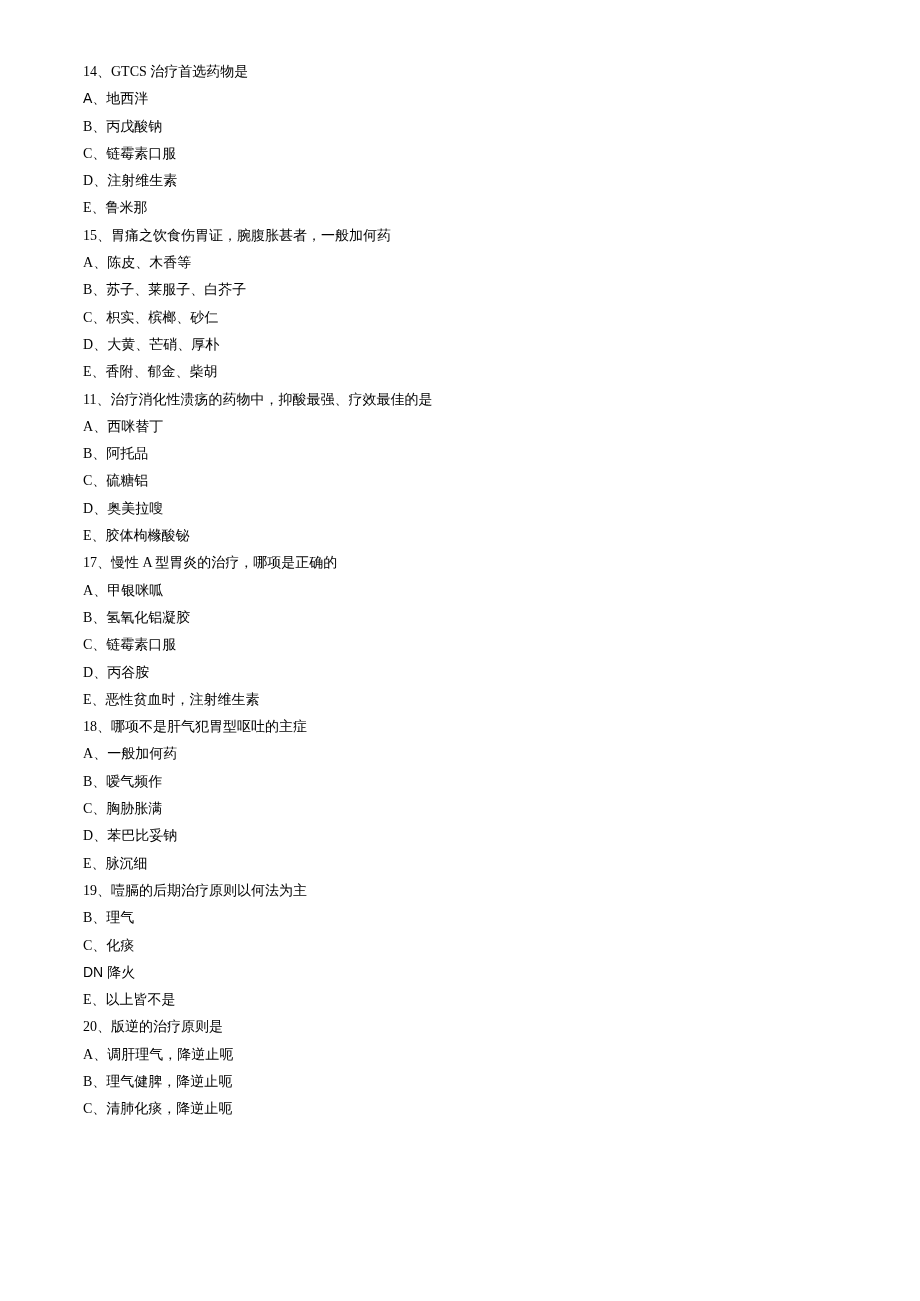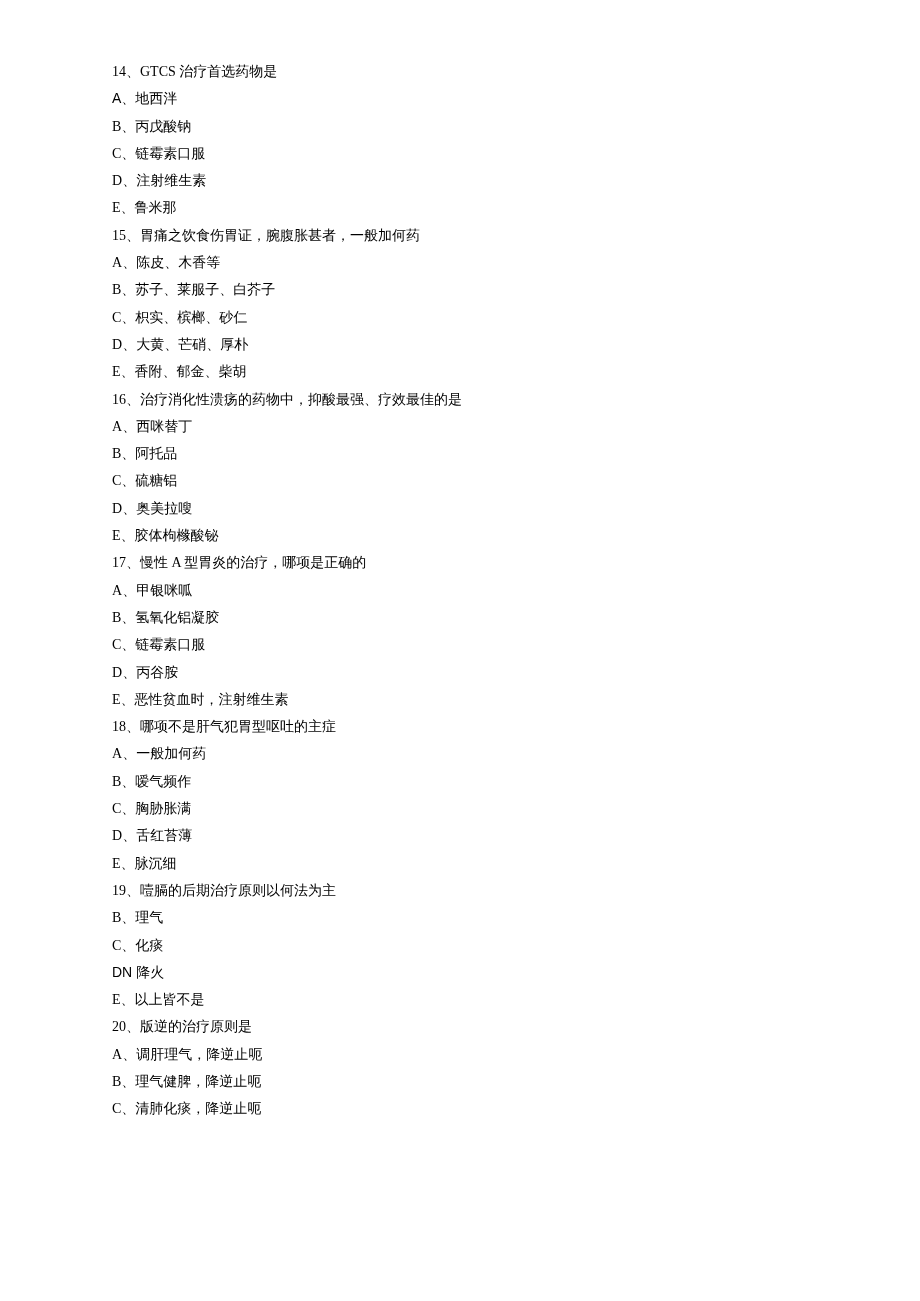--- a/index.html
+++ b/index.html
@@ -7,21 +7,21 @@
     padding: 0;
     background: #ffffff;
     font-family: "SimSun", "宋体", "Microsoft YaHei", serif;
     color: #000000;
     font-size: 14px;
     line-height: 1.95;
   }
   .page {
     width: 920px;
     min-height: 1301px;
-    padding: 58px 0 40px 112px;
+    padding: 58px 0 40px 83px;
     box-sizing: border-box;
   }
   .line {
     white-space: pre;
   }
   .sans {
     font-family: Arial, "Helvetica Neue", sans-serif;
   }
 </style>
 </head>
@@ -33,37 +33,37 @@
     <div class="line"><span>B</span><span>、</span><span>丙戊酸钠</span></div>
     <div class="line"><span>C</span><span>、</span><span>链霉素口服</span></div>
     <div class="line"><span>D</span><span>、</span><span>注射维生素</span></div>
     <div class="line"><span>E</span><span>、</span><span>鲁米那</span></div>
     <div class="line">15、胃痛之饮食伤胃证，腕腹胀甚者，一般加何药</div>
     <div class="line"><span>A</span><span>、</span><span>陈皮、木香等</span></div>
     <div class="line"><span>B</span><span>、</span><span>苏子、莱服子、白芥子</span></div>
     <div class="line"><span>C</span><span>、</span><span>枳实、槟榔、砂仁</span></div>
     <div class="line"><span>D</span><span>、</span><span>大黄、芒硝、厚朴</span></div>
     <div class="line"><span>E</span><span>、</span><span>香附、郁金、柴胡</span></div>
-    <div class="line">16、治疗消化性溃疡的药物中，抑酸最强、疗效最佳的是</div>
+    <div class="line">11、治疗消化性溃疡的药物中，抑酸最强、疗效最佳的是</div>
     <div class="line"><span>A</span><span>、</span><span>西咪替丁</span></div>
     <div class="line"><span>B</span><span>、</span><span>阿托品</span></div>
     <div class="line"><span>C</span><span>、</span><span>硫糖铝</span></div>
     <div class="line"><span>D</span><span>、</span><span>奥美拉嗖</span></div>
     <div class="line"><span>E</span><span>、</span><span>胶体枸橼酸铋</span></div>
     <div class="line">17、慢性 A 型胃炎的治疗，哪项是正确的</div>
     <div class="line"><span>A</span><span>、</span><span>甲银咪呱</span></div>
     <div class="line"><span>B</span><span>、</span><span>氢氧化铝凝胶</span></div>
     <div class="line"><span>C</span><span>、</span><span>链霉素口服</span></div>
     <div class="line"><span>D</span><span>、</span><span>丙谷胺</span></div>
     <div class="line"><span>E</span><span>、</span><span>恶性贫血时，注射维生素</span></div>
     <div class="line">18、哪项不是肝气犯胃型呕吐的主症</div>
     <div class="line"><span>A</span><span>、</span><span>一般加何药</span></div>
     <div class="line"><span>B</span><span>、</span><span>嗳气频作</span></div>
     <div class="line"><span>C</span><span>、</span><span>胸胁胀满</span></div>
-    <div class="line"><span>D</span><span>、</span><span>舌红苔薄</span></div>
+    <div class="line"><span>D</span><span>、</span><span>苯巴比妥钠</span></div>
     <div class="line"><span>E</span><span>、</span><span>脉沉细</span></div>
     <div class="line">19、噎膈的后期治疗原则以何法为主</div>
     <div class="line"><span>B</span><span>、</span><span>理气</span></div>
     <div class="line"><span>C</span><span>、</span><span>化痰</span></div>
     <div class="line"><span class="sans">DN </span><span>降火</span></div>
     <div class="line"><span>E</span><span>、</span><span>以上皆不是</span></div>
     <div class="line">20、版逆的治疗原则是</div>
     <div class="line"><span>A</span><span>、</span><span>调肝理气，降逆止呃</span></div>
     <div class="line"><span>B</span><span>、</span><span>理气健脾，降逆止呃</span></div>
     <div class="line"><span>C</span><span>、</span><span>清肺化痰，降逆止呃</span></div>

